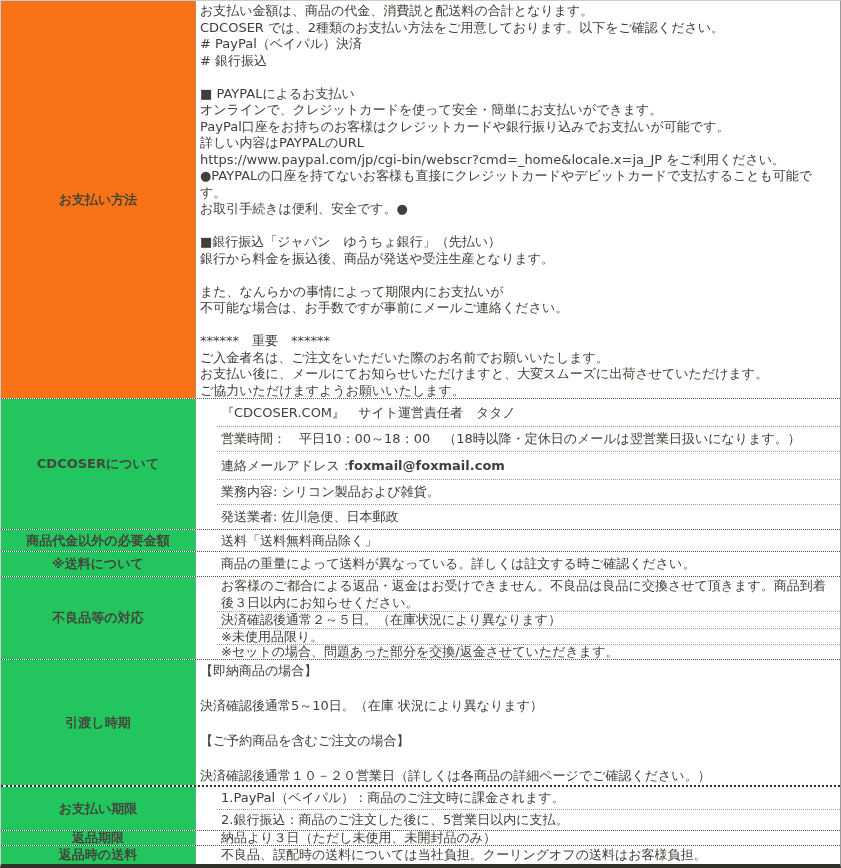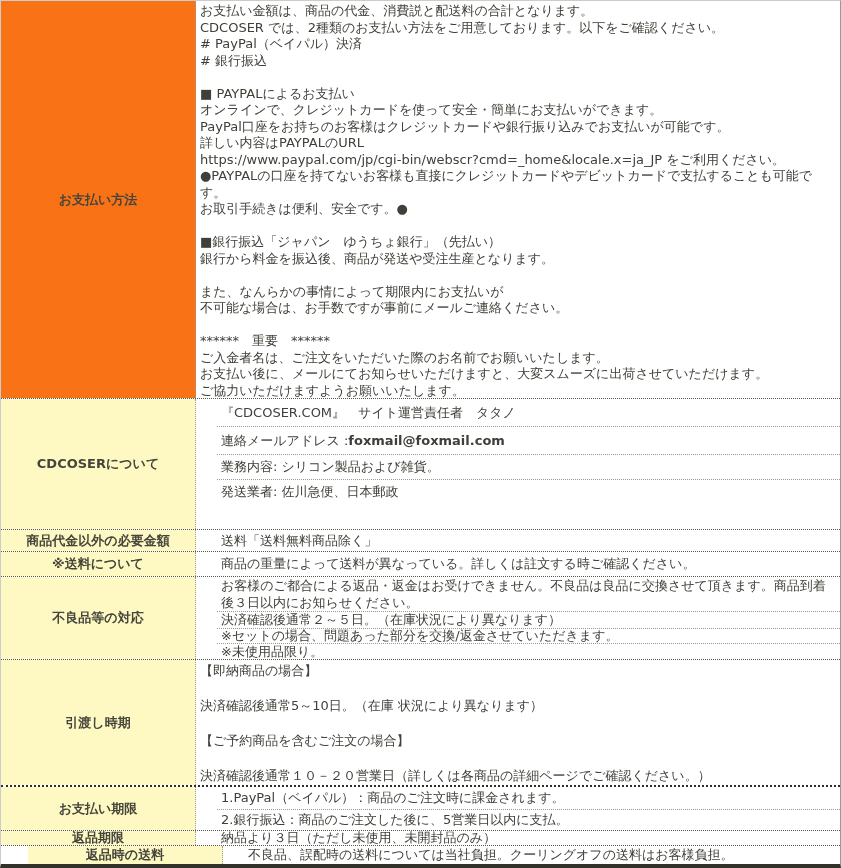--- a/index.html
+++ b/index.html
@@ -15,21 +15,21 @@
     border-right:1px solid #999;
     border-bottom:4px solid #32322b;
     display:flex;flex-direction:column;
   }
   .row{display:flex;box-sizing:border-box;border-top:1px dotted #555;flex:0 0 auto;overflow:hidden;}
   .row.first{border-top:none;}
   .row.thick{border-top:2px dotted #2e2e28;}
   .label-cell{
     flex:0 0 195px;width:195px;box-sizing:border-box;
     border-right:1px dotted #999;
-    background:#fef9c3;
+    background:#22c55e;
     display:flex;align-items:center;justify-content:center;
     text-align:center;font-weight:bold;color:#45453c;
     padding:2px 6px;overflow:hidden;
   }
   .row.first .label-cell{background:#f97316;}
   .content-cell{flex:1 1 auto;min-width:0;box-sizing:border-box;overflow:hidden;}
   .content-cell.col{display:flex;flex-direction:column;}
   .lines{white-space:pre-wrap;word-break:break-all;}
   .pay-lines{line-height:16.5px;padding:2px 4px 0 4px;}
   .delivery-lines{line-height:17.5px;padding:2px 4px 0 4px;}
@@ -40,21 +40,21 @@
   .h34{height:34px}.h17{height:17px}.h16{height:16px}.h15{height:15px}
   .h22{height:22px}.h21{height:21px}.h24s{height:24px}.h14{height:14px}.h18{height:18px}
   .r1{height:397px;}
   .r2{height:131px;}
   .r3{height:22px;}
   .r4{height:25px;}
   .r5{height:83px;}
   .r6{height:126px;}
   .r7{height:45px;justify-content:space-between;}
   .r8{height:15px;}
-  .r9{height:19px;padding-left:27px;}
+  .r9{height:19px;}
   .email{font-weight:bold;}
 </style>
 </head>
 <body>
 
 <div class="table">
 
   <div class="row first r1">
     <div class="label-cell">
       <span>お支払い方法</span>
@@ -85,20 +85,21 @@
 ご協力いただけますようお願いいたします。</div>
     </div>
   </div>
 
   <div class="row r2">
     <div class="label-cell">
       <span>CDCOSERについて</span>
     </div>
     <div class="content-cell col">
       <div class="sub h27">『CDCOSER.COM』　サイト運営責任者　タタノ</div>
+      <div class="sub h25">営業時間：　平日10：00～18：00　（18時以降・定休日のメールは翌営業日扱いになります。）</div>
       <div class="sub h28">
         <span>連絡メールアドレス : </span>
         <span class="email">foxmail@foxmail.com</span>
       </div>
       <div class="sub h25">業務内容: シリコン製品および雑貨。</div>
       <div class="sub h24">発送業者: 佐川急便、日本郵政</div>
     </div>
   </div>
 
   <div class="row r3">
@@ -119,22 +120,22 @@
     </div>
   </div>
 
   <div class="row r5">
     <div class="label-cell">
       <span>不良品等の対応</span>
     </div>
     <div class="content-cell col">
       <div class="sub wrap h34">お客様のご都合による返品・返金はお受けできません。不良品は良品に交換させて頂きます。商品到着後３日以内にお知らせください。</div>
       <div class="sub h17">決済確認後通常２～５日。（在庫状況により異なります）</div>
+      <div class="sub h16">※未使用品限り。</div>
       <div class="sub h15">※セットの場合、問題あった部分を交換/返金させていただきます。</div>
-      <div class="sub h16">※未使用品限り。</div>
     </div>
   </div>
 
   <div class="row r6">
     <div class="label-cell">
       <span>引渡し時期</span>
     </div>
     <div class="content-cell">
       <div class="lines delivery-lines">【即納商品の場合】
 

